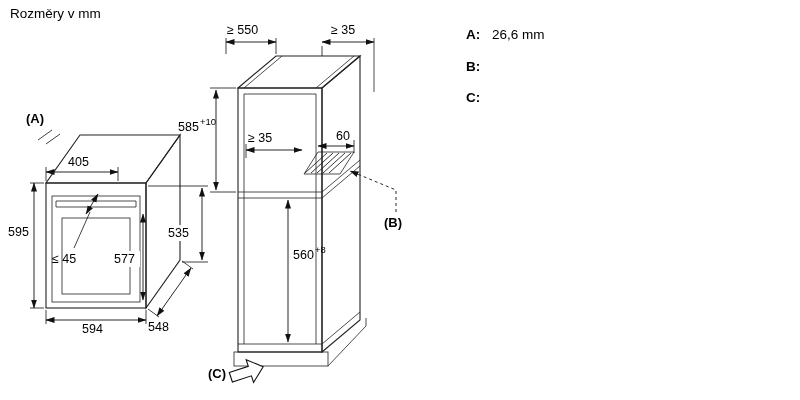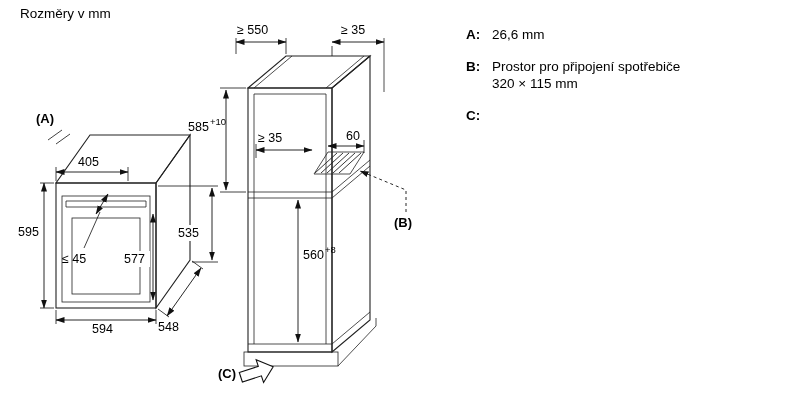--- a/index.html
+++ b/index.html
@@ -1,17 +1,17 @@
 <!DOCTYPE html>
 <html><head>
 <meta charset="utf-8">
 <style>
   html,body{margin:0;padding:0;background:#fff;}
   body{width:800px;height:400px;position:relative;font-family:"Liberation Sans",sans-serif;color:#000;overflow:hidden;}
-  .stage{position:absolute;inset:0;padding-left:10px;}
+  .stage{position:absolute;inset:0;}
   svg{display:block;}
   svg text{font-family:"Liberation Sans",sans-serif;fill:#000;}
   .title-text{font-size:13.5px;}
   .dim{font-size:12.5px;}
   .sup{font-size:9.5px;}
   .callout{font-size:13px;font-weight:bold;}
   .edge{stroke:#222;stroke-width:1.1;fill:none;}
   .inner{stroke:#222;stroke-width:0.8;fill:none;}
   .dimline{stroke:#111;stroke-width:0.9;fill:none;}
   .extline{stroke:#111;stroke-width:0.8;fill:none;}
@@ -158,20 +158,19 @@
 </div>
 
 <div class="legend">
   <div class="legend-row">
     <span class="legend-label">A:</span>
     <span>26,6 mm</span>
   </div>
   <div class="legend-row">
     <span class="legend-label">B:</span>
     <span>
-      <span>Prostor pro připojení spotřebiče</span><br>
-      <span>320 × 115 mm</span>
+      <br>
     </span>
   </div>
   <div class="legend-row row-c">
     <span class="legend-label">C:</span>
   </div>
 </div>
 
 </body></html>

